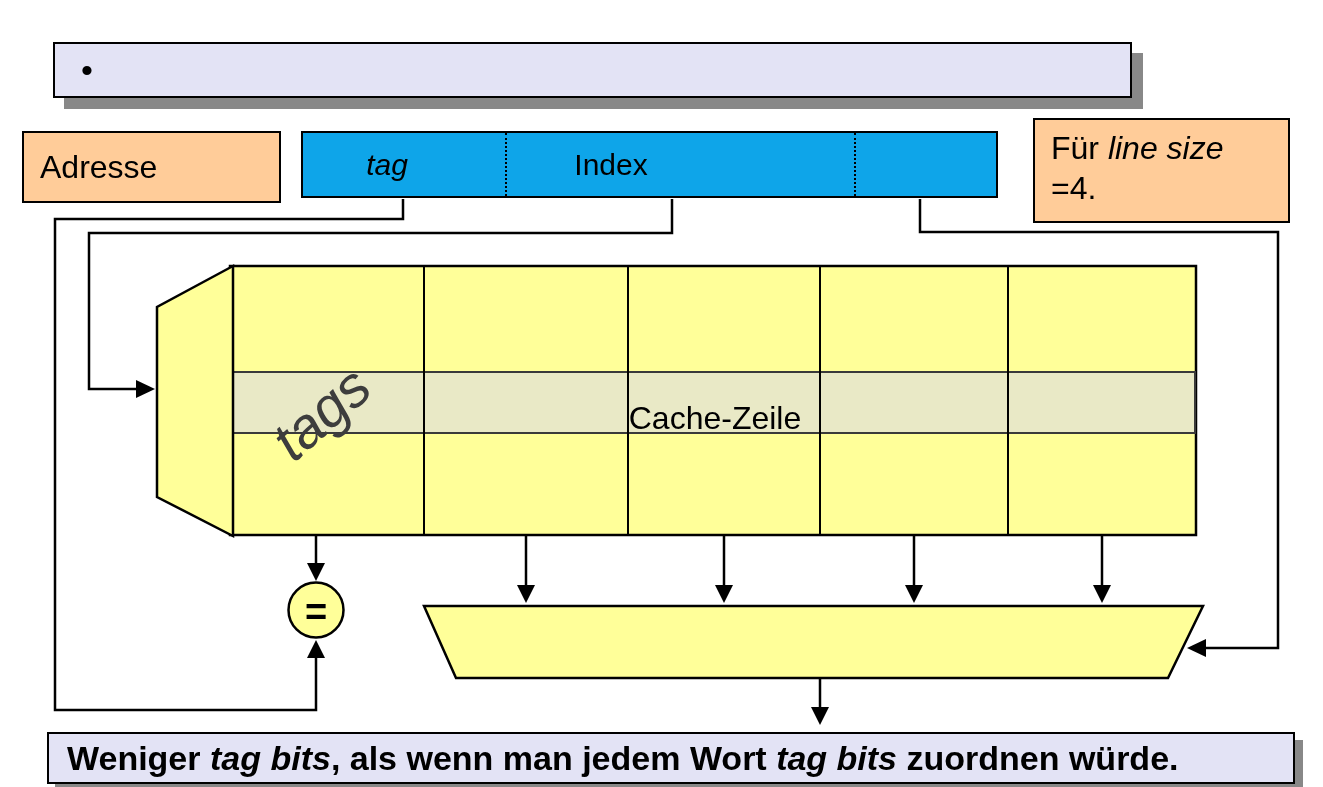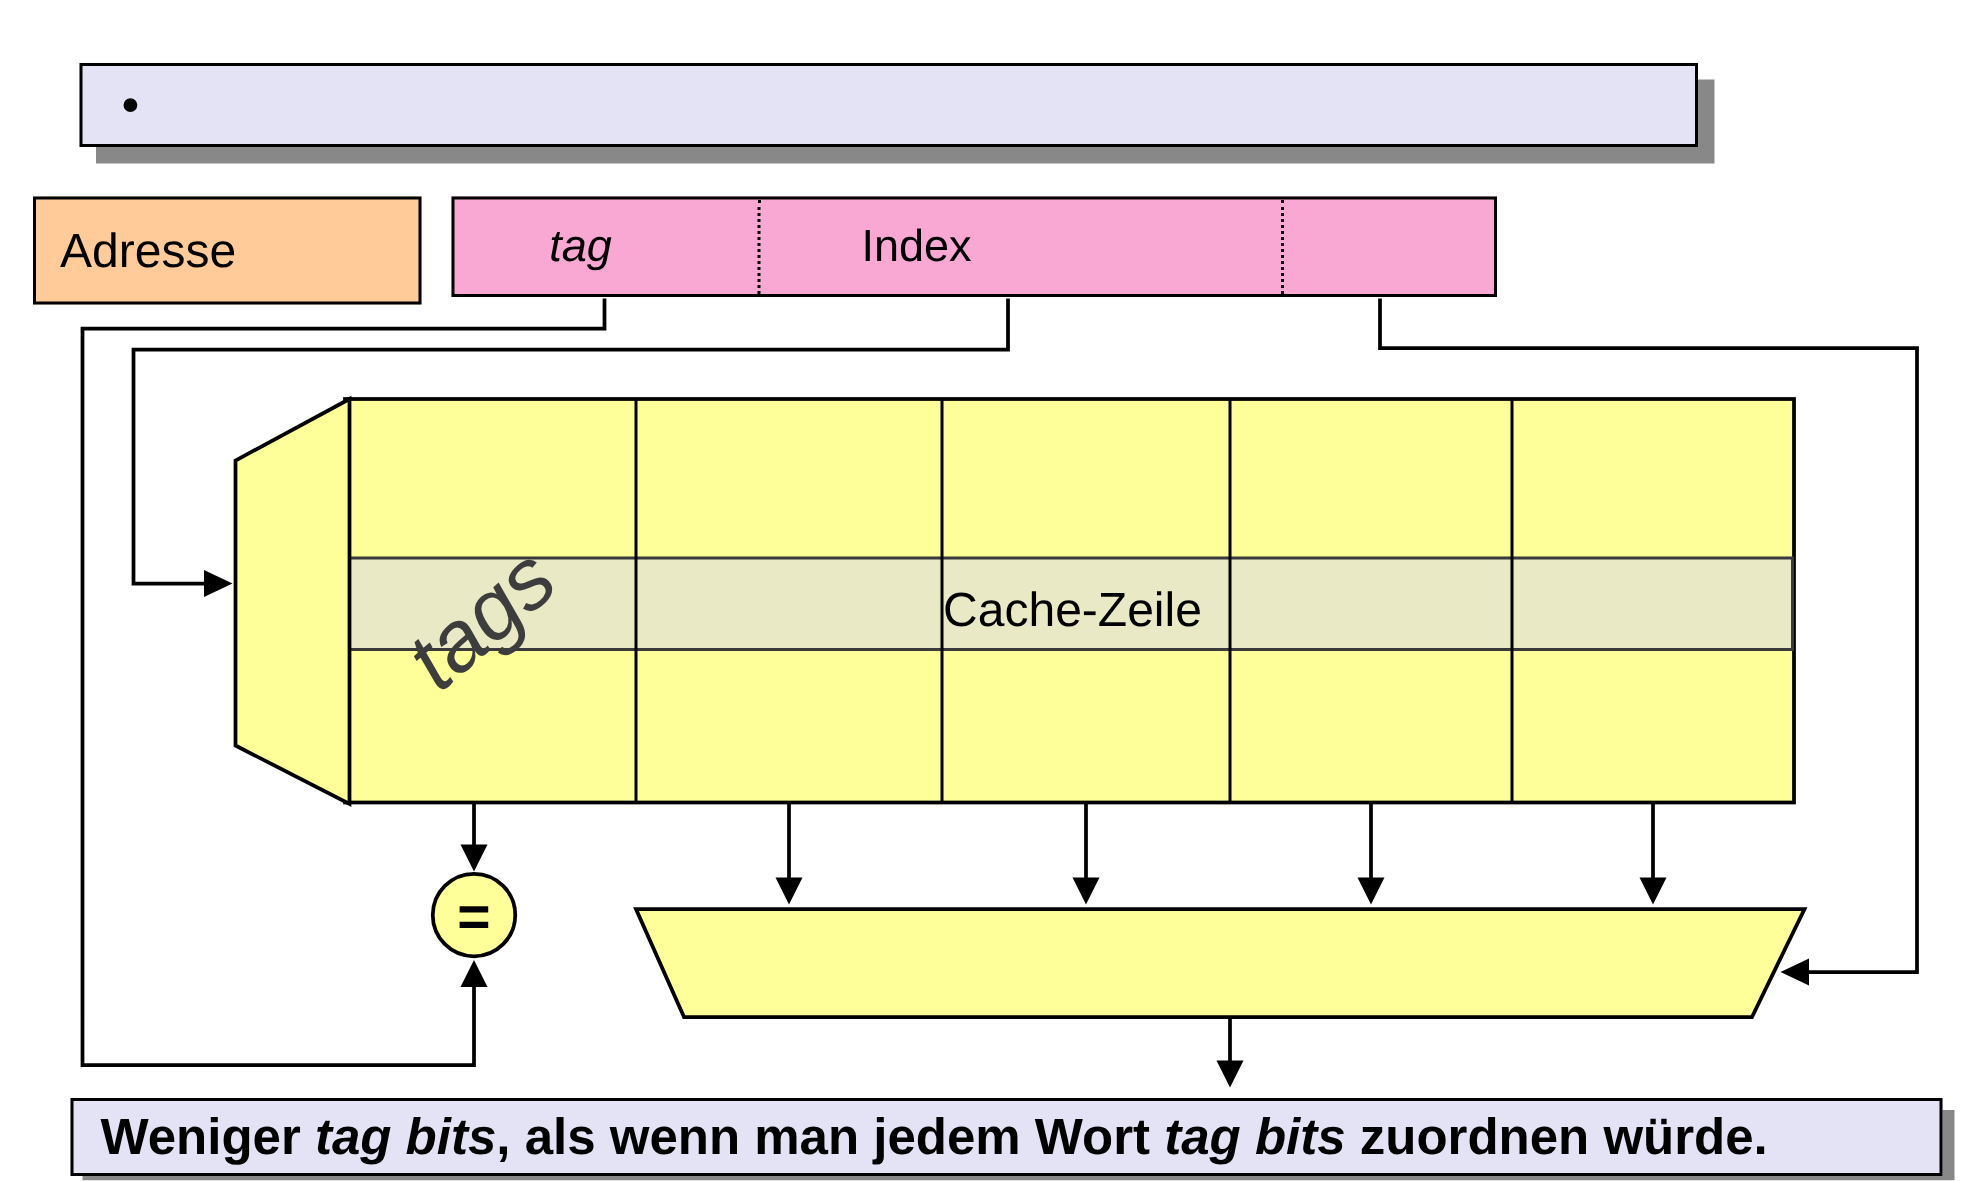--- a/index.html
+++ b/index.html
@@ -4,42 +4,42 @@
 <style>
   html,body{margin:0;padding:0;background:#ffffff;}
   .slide{
     position:relative;width:1323px;height:787px;background:#ffffff;overflow:hidden;
     font-family:"Liberation Sans",sans-serif;color:#000;
   }
   .layer{position:absolute;left:0;top:0;width:1323px;height:787px;}
   .box{position:absolute;box-sizing:border-box;border:2px solid #000;}
   .lavender{background:#e3e3f5;}
   .orange{background:#ffcc99;}
-  .yellowbar{background:#f9a8d4;padding-left:21px;}
+  .yellowbar{background:#0ea5e9;padding-left:21px;}
   .shadow-lg{box-shadow:11px 11px 0 0 #888888;}
   .shadow-md{box-shadow:8px 8px 0 0 #888888;font-weight:bold;}
 
   .title-box{left:53px;top:42px;width:1079px;height:56px;display:flex;align-items:center;
     font-size:40px;line-height:52px;padding-left:26px;white-space:nowrap;}
   .title-box .bullet{font-size:34px;margin-right:30px;}
   .bi{font-weight:bold;font-style:italic;}
   .b{font-weight:bold;}
   .i{font-style:italic;}
 
   .adresse-box{left:22px;top:131px;width:259px;height:72px;display:flex;align-items:center;
     font-size:32px;padding-left:16px;}
 
   .addr-bar{left:301px;top:131px;width:697px;height:67px;}
   .addr-divider{position:absolute;top:0;height:63px;width:0;border-left:2px dotted #000;}
   .addr-label{position:absolute;top:50%;transform:translate(-50%,-50%);font-size:30px;white-space:nowrap;}
 
   .fuer-box{left:1033px;top:118px;width:257px;height:105px;font-size:32px;line-height:40px;
     padding:8px 0 0 16px;}
 
-  .cache-zeile-label{position:absolute;left:600px;top:376px;width:230px;height:61px;
+  .cache-zeile-label{position:absolute;left:600px;top:388px;width:230px;height:61px;
     display:flex;align-items:center;justify-content:center;font-size:32px;}
 
   .tags-label{position:absolute;left:265px;top:378px;width:112px;height:70px;
     font-size:57px;font-style:italic;color:#3d3d3d;transform:rotate(-41deg);
     display:flex;align-items:center;justify-content:center;white-space:nowrap;}
 
   .footer-box{left:47px;top:732px;width:1248px;height:52px;display:flex;align-items:center;
     font-size:34px;padding-left:18px;white-space:nowrap;}
 </style>
 </head>
@@ -100,20 +100,24 @@
     <span>Adresse</span>
   </div>
 
   <div class="box yellowbar addr-bar">
     <div class="addr-divider" style="left:202px;"></div>
     <div class="addr-divider" style="left:551px;"></div>
     <span class="addr-label i" style="left:84px;">tag</span>
     <span class="addr-label" style="left:308px;">Index</span>
   </div>
 
+  <div class="box orange fuer-box">
+    <span><span>Für </span><span class="i">line size</span></span><br>
+    <span>=4.</span>
+  </div>
 
   <div class="cache-zeile-label">Cache-Zeile</div>
   <div class="tags-label">tags</div>
 
   <div class="box lavender shadow-md footer-box">
     <span><span>Weniger </span><span class="i">tag bits</span><span>, als wenn man jedem Wort </span><span class="i">tag bits</span><span> zuordnen würde.</span></span>
   </div>
 
 </div>
 

